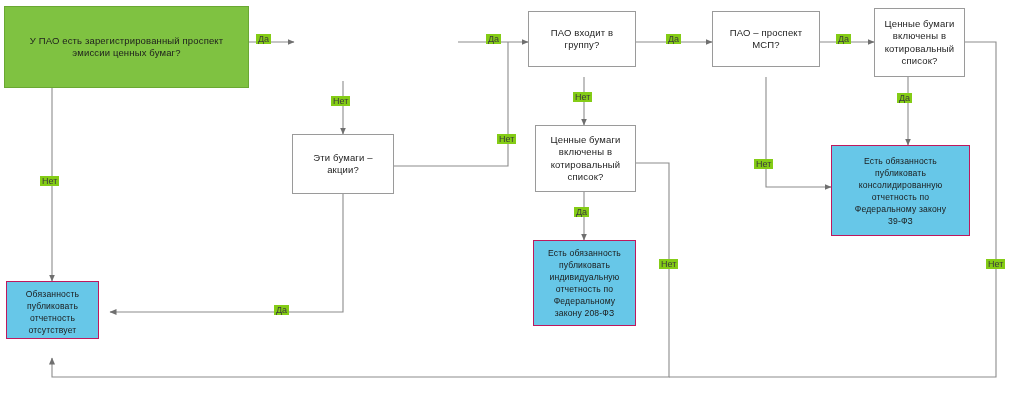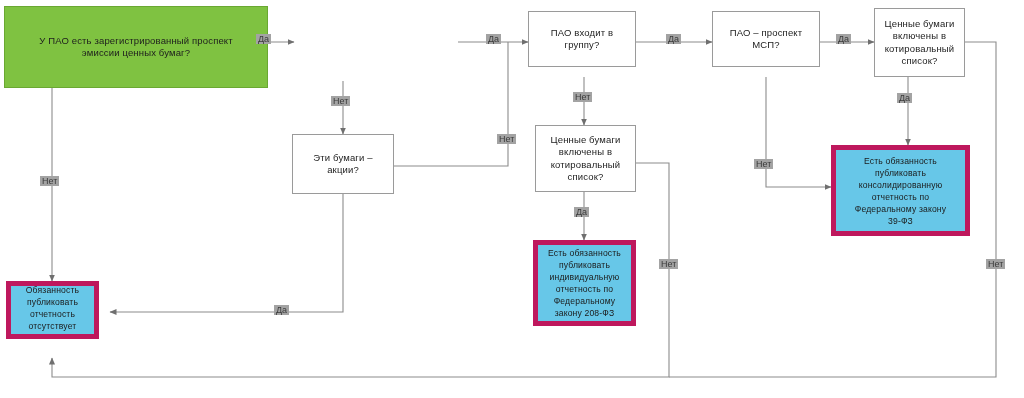--- a/index.html
+++ b/index.html
@@ -49,30 +49,30 @@
     border: 1px solid #6aa832;
     color: #1d1d1d;
     font-size: 9.5px;
   }
   .node-decision {
     background: #ffffff;
     border: 1px solid #9a9a9a;
   }
   .node-result {
     background: #67C7E8;
-    border: 5px solid #be185d;
+    border: 1px solid #be185d;
     color: #1b1b1b;
     font-size: 8.6px;
     line-height: 12px;
   }
   .edge-label {
     position: absolute;
     font-size: 9px;
     color: #3a3a3a;
-    background: #a3a3a3;
+    background: #84cc16;
     padding: 0 2px;
     z-index: 3;
     white-space: nowrap;
   }
 </style>
 </head>
 <body>
 
 <div id="canvas">
 
@@ -110,21 +110,21 @@
 
       <path d="M908,77 L908,110 L908,145" marker-end="url(#arrow)"></path>
 
       <path d="M965,42 L996,42 L996,377 L669,377"></path>
 
       <path d="M110,377 L52,377 L52,358" marker-end="url(#arrow)"></path>
 
     </g>
   </svg>
 
-  <div class="node node-start" style="left:4px; top:6px; width:264px; height:82px;">
+  <div class="node node-start" style="left:4px; top:6px; width:245px; height:82px;">
     <span class="txt">У ПАО есть зарегистрированный проспект
 эмиссии ценных бумаг?</span>
   </div>
 
 
   <div class="node node-decision" style="left:292px; top:134px; width:102px; height:60px;justify-content:flex-end;">
     <span class="txt">Эти бумаги –
 акции?</span>
   </div>
 

